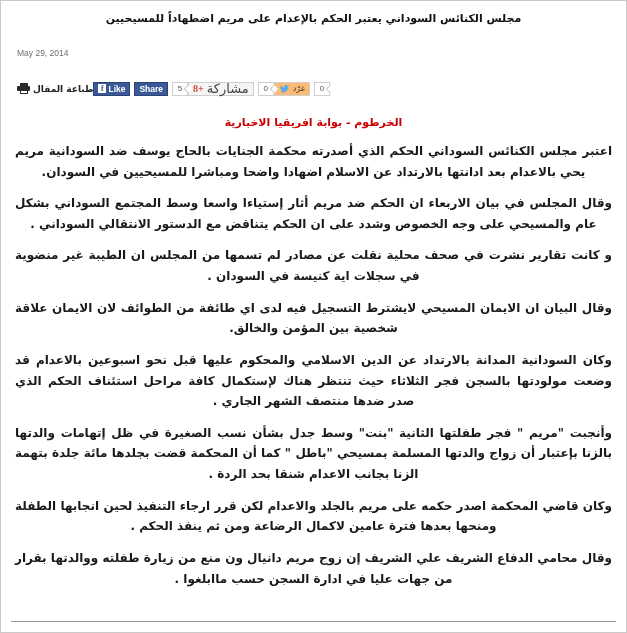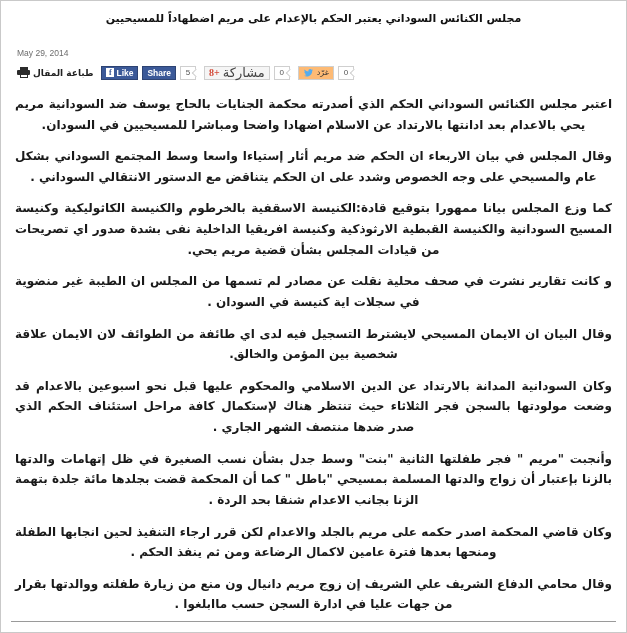--- a/index.html
+++ b/index.html
@@ -50,23 +50,22 @@
     color: #6d6d6d;
     direction: ltr;
   }
 
   
   .share-row {
     display: flex;
     flex-direction: row-reverse;
     align-items: center;
     justify-content: flex-start;
-    margin-top: 4px;
+    margin-top: 20px;
     padding-left: 2px;
-    gap: 8px;
     height: 18px;
   }
 
   .print-link {
     display: flex;
     flex-direction: row-reverse;
     align-items: center;
     gap: 3px;
     font-size: 9px;
     font-weight: bold;
@@ -295,25 +294,25 @@
         <svg class="tw-bird" viewBox="0 0 24 24">
           <path fill="#55acee" d="M23 4.9a9 9 0 0 1-2.6.7 4.5 4.5 0 0 0 2-2.5 9 9 0 0 1-2.9 1.1 4.5 4.5 0 0 0-7.7 4.1A12.8 12.8 0 0 1 2.5 3.6a4.5 4.5 0 0 0 1.4 6 4.5 4.5 0 0 1-2-.6v.1a4.5 4.5 0 0 0 3.6 4.4 4.5 4.5 0 0 1-2 .1 4.5 4.5 0 0 0 4.2 3.1A9 9 0 0 1 1 18.6a12.7 12.7 0 0 0 6.9 2c8.3 0 12.8-6.9 12.8-12.8v-.6A9 9 0 0 0 23 4.9z"></path>
         </svg>
         <span>غرّد</span>
       </div>
       <span class="count-box">0</span>
     </div>
 
   </div>
 
+  <div class="source-line">الخرطوم - بوابة افريقيا الاخبارية</div>
 
   <div class="article-body">
     <p>اعتبر مجلس الكنائس السوداني الحكم الذي أصدرته محكمة الجنايات بالحاج يوسف ضد السودانية مريم يحي بالاعدام بعد ادانتها بالارتداد عن الاسلام اضهادا واضحا ومباشرا للمسيحيين في السودان.</p>
     <p>وقال المجلس في بيان الاربعاء ان الحكم ضد مريم أثار إستياءا واسعا وسط المجتمع السوداني بشكل عام والمسيحي على وجه الخصوص وشدد على ان الحكم يتناقض مع الدستور الانتقالي السوداني .</p>
-    <p>كما وزع المجلس بيانا ممهورا بتوقيع قادة:الكنيسة الاسقفية بالخرطوم والكنيسة الكاثوليكية وكنيسة المسيح السودانية والكنيسة القبطية الارثوذكية وكنيسة افريقيا الداخلية نفى بشدة صدور اي تصريحات من قيادات المجلس بشأن قضية مريم يحي.</p>
     <p>و كانت تقارير نشرت في صحف محلية نقلت عن مصادر لم تسمها من المجلس ان الطيبة غير منضوية في سجلات اية كنيسة في السودان .</p>
     <p>وقال البيان ان الايمان المسيحي لايشترط التسجيل فيه لدى اي طائفة من الطوائف لان الايمان علاقة شخصية بين المؤمن والخالق.</p>
     <p>وكان السودانية المدانة بالارتداد عن الدين الاسلامي والمحكوم عليها قبل نحو اسبوعين بالاعدام قد وضعت مولودتها بالسجن فجر الثلاثاء حيث تنتظر هناك لإستكمال كافة مراحل استئناف الحكم الذي صدر ضدها منتصف الشهر الجاري .</p>
     <p>وأنجبت "مريم " فجر طفلتها الثانية "بنت" وسط جدل بشأن نسب الصغيرة في ظل إتهامات والدتها بالزنا بإعتبار أن زواج والدتها المسلمة بمسيحي "باطل " كما أن المحكمة قضت بجلدها مائة جلدة بتهمة الزنا بجانب الاعدام شنقا بحد الردة .</p>
     <p>وكان قاضي المحكمة اصدر حكمه على مريم بالجلد والاعدام لكن قرر ارجاء التنفيذ لحين انجابها الطفلة ومنحها بعدها فترة عامين لاكمال الرضاعة ومن ثم ينفذ الحكم .</p>
     <p>وقال محامي الدفاع الشريف علي الشريف إن زوج مريم دانيال ون منع من زيارة طفلته ووالدتها بقرار من جهات عليا في ادارة السجن حسب ماابلغوا .</p>
 
   </div>
 
   <div class="bottom-rule"></div>

